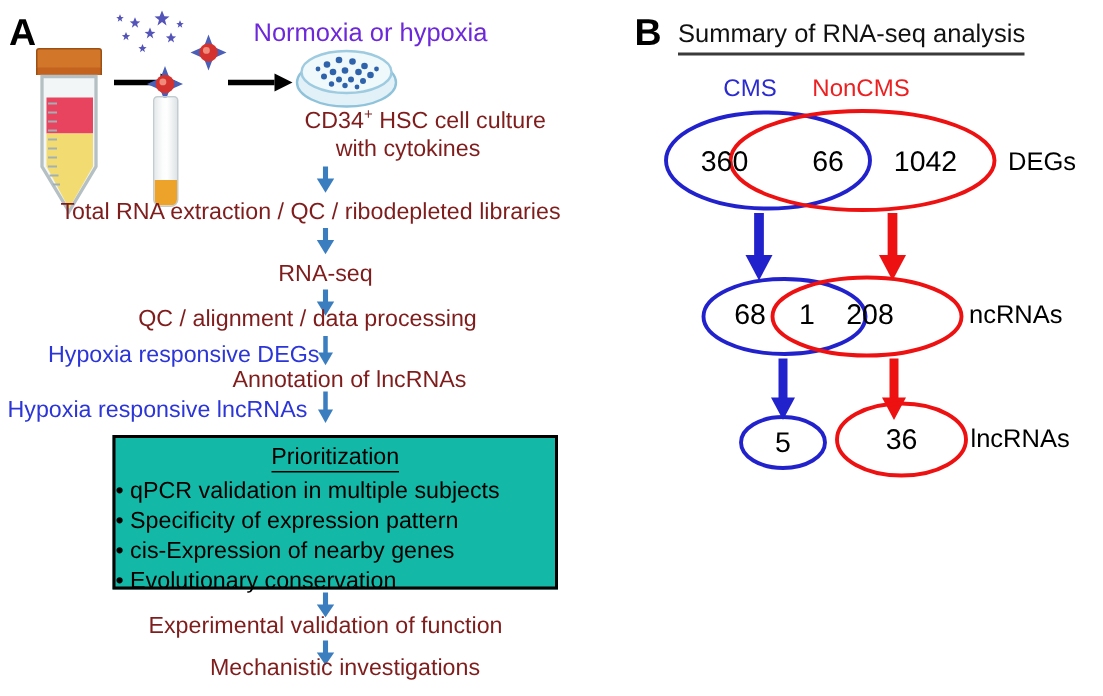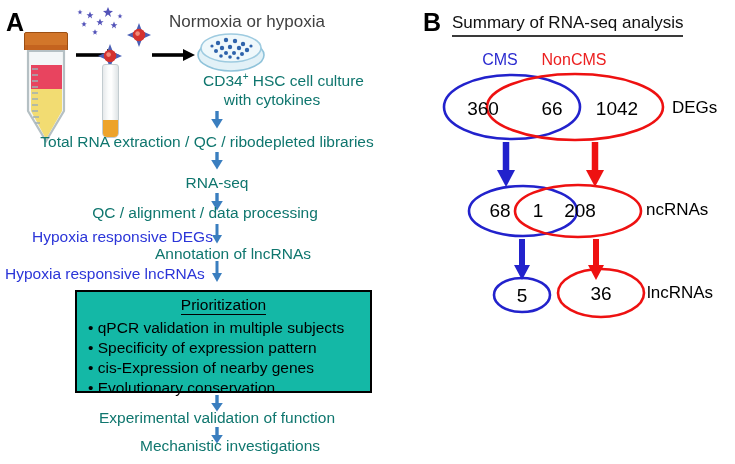--- a/index.html
+++ b/index.html
@@ -22,27 +22,27 @@
   
   .panel-letter {
     font-weight: bold;
     font-size: 25px;
     color: #000;
     line-height: 1;
   }
 
   
   .txt {
-    color: #0f766e;
+    color: #7f1d1d;
     font-size: 15.5px;
     line-height: 1.15;
     white-space: nowrap;
   }
   .txt-blue { color: #2b35d8; }
-  .txt-red  { color: #404040; }
+  .txt-red  { color: #6d28d9; }
   .center-x { transform: translateX(-50%); }
 
   
   .b-title {
     font-size: 17px;
     color: #111;
     white-space: nowrap;
     border-bottom: 2px solid #3a3a3a;
     padding-bottom: 2px;
   }
@@ -267,21 +267,21 @@
   <div class="abs txt txt-blue" style="left:5px; top:265px;">Hypoxia responsive lncRNAs</div>
   <svg class="abs" style="left:210px; top:261px;" width="14" height="22" viewBox="0 0 14 22">
     <line x1="7" y1="0" x2="7" y2="13" stroke="#3a7ebf" stroke-width="3.0"></line>
     <polygon points="2,12 12,12 7,21" fill="#3a7ebf"></polygon>
   </svg>
 
   <div class="abs" id="prio-box" style="left:75px; top:290px; width:297px; height:103px;">
     <div style="text-align:center; margin-top:4px;">
       <span class="prio-title">Prioritization</span>
     </div>
-    <div style="margin-left:11px; margin-top:3px;">
+    <div style="margin-top:3px;">
       <div class="prio-item">• qPCR validation in multiple subjects</div>
       <div class="prio-item">• Specificity of expression pattern</div>
       <div class="prio-item">• cis-Expression of nearby genes</div>
       <div class="prio-item">• Evolutionary conservation</div>
     </div>
   </div>
 
   <svg class="abs" style="left:210px; top:395px;" width="14" height="17" viewBox="0 0 14 17">
     <line x1="7" y1="0" x2="7" y2="9" stroke="#3a7ebf" stroke-width="3.4"></line>
     <polygon points="1.2,8 12.8,8 7,16.5" fill="#3a7ebf"></polygon>

